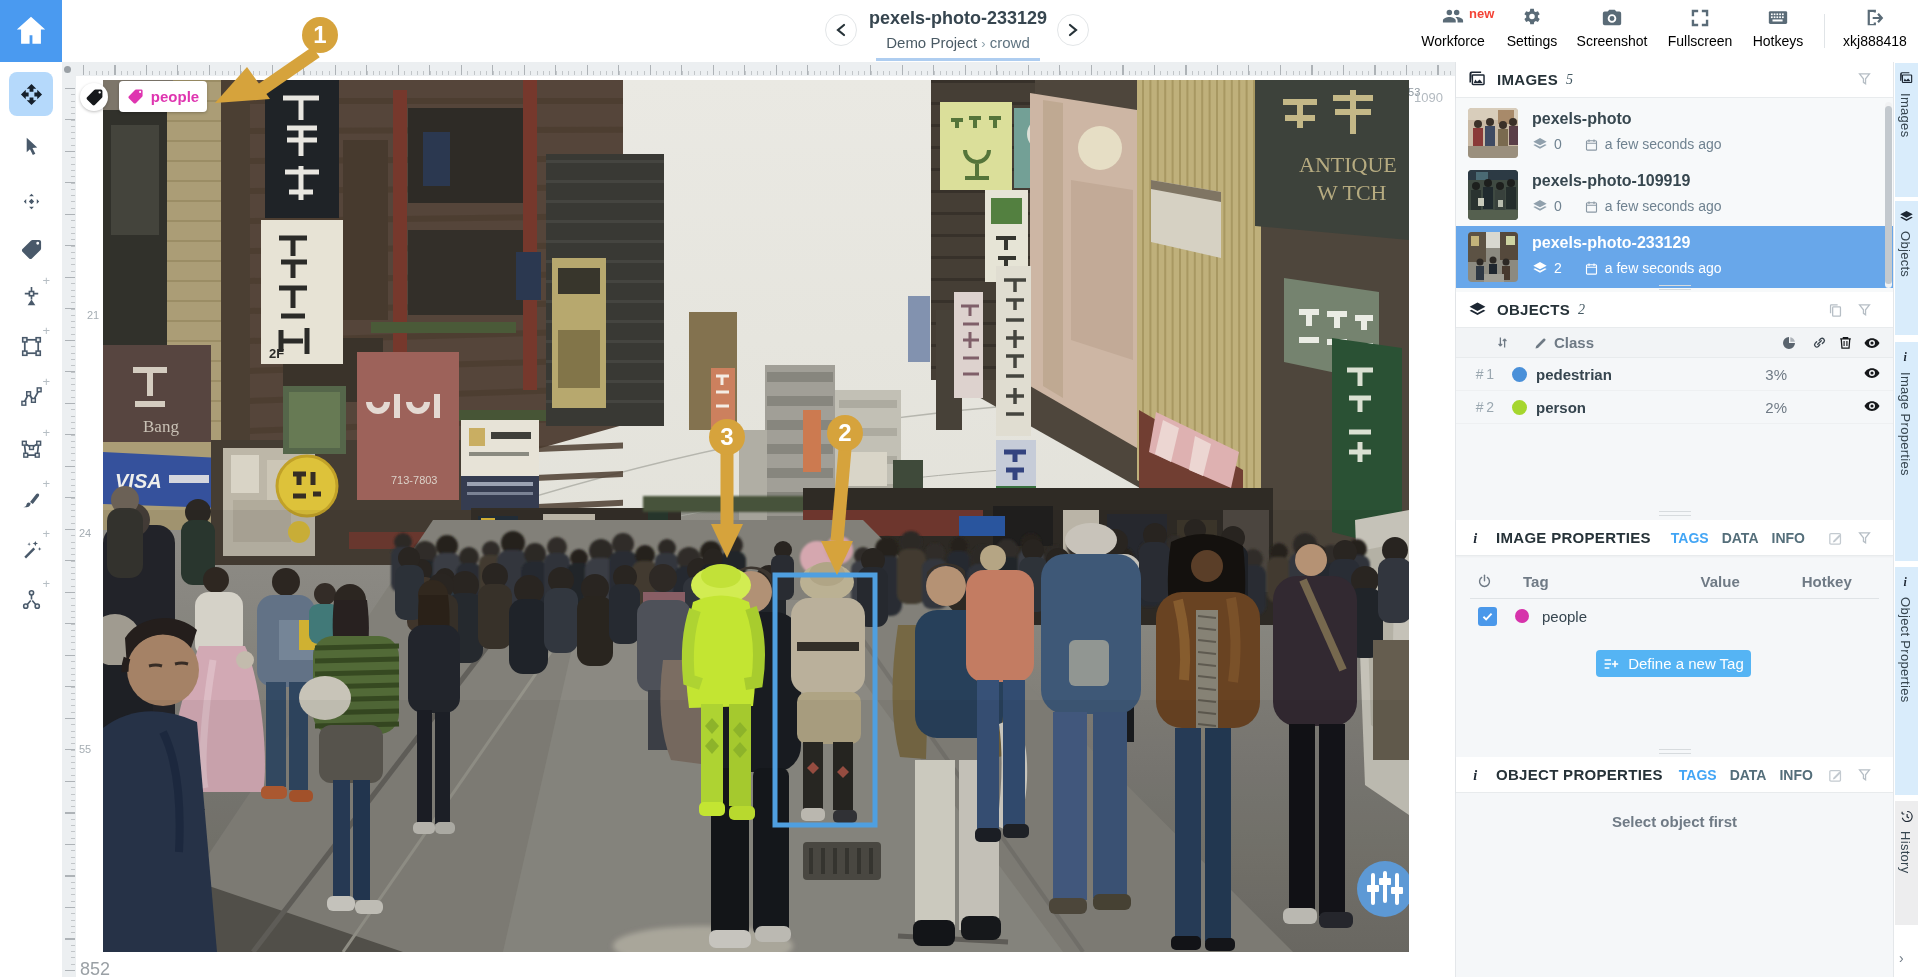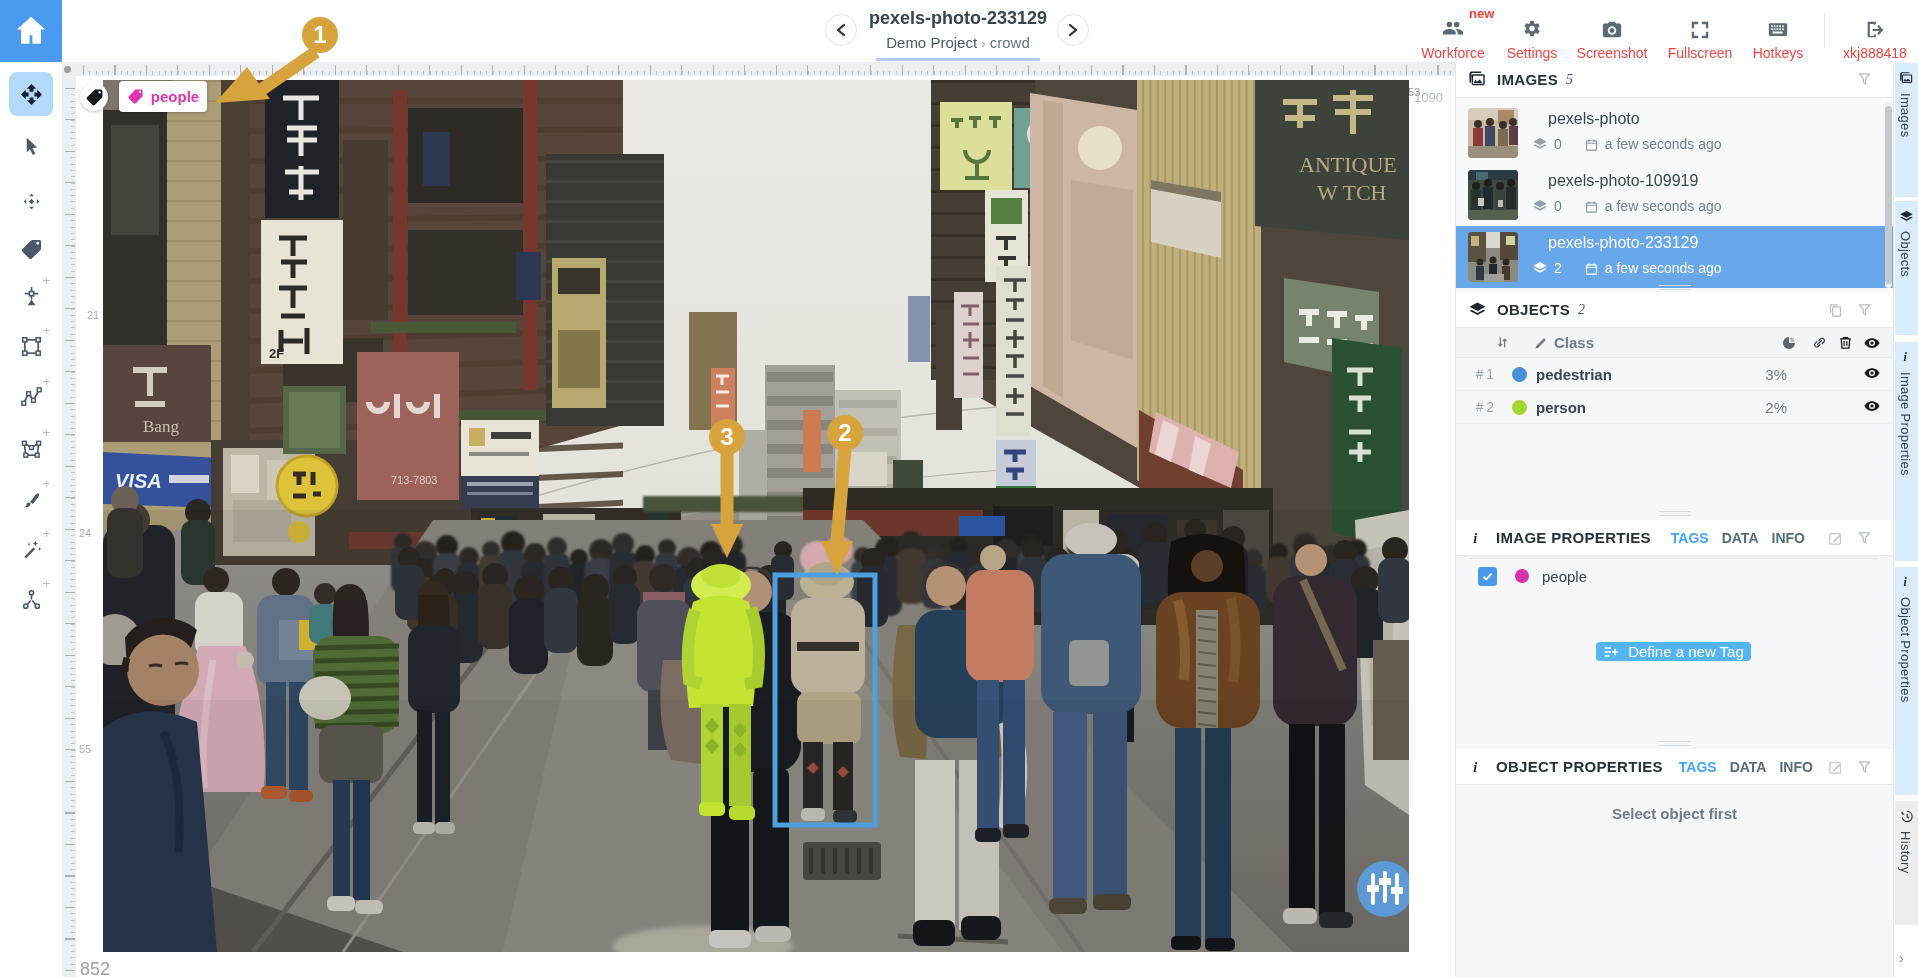--- a/index.html
+++ b/index.html
@@ -7,21 +7,21 @@
 .abs{position:absolute}
 
 #hdr{position:absolute;left:0;top:0;width:1918px;height:62px;background:#fff}
 #home{position:absolute;left:0;top:0;width:62px;height:62px;background:#4a9af0;display:flex;align-items:center;justify-content:center}
 .navc{position:absolute;top:14px;width:32px;height:32px;border-radius:50%;border:1px solid #e3e6e8;background:#fff;display:flex;align-items:center;justify-content:center;font-size:15px;color:#37474f;font-weight:bold}
 #ttl{position:absolute;left:858px;top:8px;width:200px;text-align:center}
 #ttl .t1{font-size:18px;font-weight:bold;color:#36454f;white-space:nowrap}
 #ttl .t2{font-size:15px;color:#4a5a64;margin-top:5px;white-space:nowrap}
 #ttl .t2 .sep{color:#90a4ae;font-size:13px} #ttl .t2 .crumb2{color:#5f7380}
 #uline{position:absolute;left:876px;top:58px;width:164px;height:3px;background:#aecdf0}
-.hicon{position:absolute;top:19px;text-align:center;color:#ef4444;font-size:14px}
+.hicon{position:absolute;top:7px;text-align:center;color:#000000;font-size:14px}
 .hicon svg{display:block;margin:0 auto 4px auto}
 .newb{position:absolute;color:#f44336;font-size:13px;font-weight:bold}
 #hdiv{position:absolute;left:1824px;top:14px;width:1px;height:34px;background:#e0e4e7}
 
 #tb{position:absolute;left:0;top:62px;width:62px;height:915px;background:#fff}
 .tool{position:absolute;left:9px;width:44px;height:44px;display:flex;align-items:center;justify-content:center}
 .tool.on{background:#b5d9fb;border-radius:8px}
 
 #rtop{position:absolute;left:62px;top:62px;width:1393px;height:14px;background:#eceff1}
 #rleft{position:absolute;left:62px;top:76px;width:14px;height:901px;background:#eceff1}
@@ -29,31 +29,31 @@
 
 #sb{position:absolute;left:1455px;top:62px;width:438px;height:915px;background:#f5f7f9;border-left:1px solid #e4e7ea;font-size:15px}
 .phead{position:relative;background:#fff;border-bottom:1px solid #e8ebed;height:36px;display:flex;align-items:center;padding:0 12px;box-shadow:0 1px 2px rgba(0,0,0,.04)}
 .phead .ptt{font-weight:bold;font-size:15px;color:#263238;margin-left:10px;letter-spacing:.3px}
 .phead .pcnt{font-style:italic;font-size:14px;color:#455a64;margin-left:8px;font-family:"Liberation Serif",serif}
 .tabs{margin-left:20px;display:flex;gap:13px;font-weight:bold;font-size:14px;color:#546e7a}
 .tabs .on{color:#42a5f5}
 .hr-ic{position:absolute;display:flex;gap:12px;right:20px;top:10px}
 .item{position:relative;height:62px}
 .item .thumb{position:absolute;left:12px;top:6px;width:50px;height:50px;border-radius:4px;overflow:hidden}
-.item .nm{position:absolute;left:92px;top:8px;font-weight:normal;font-size:16px;color:#37474f}
+.item .nm{position:absolute;left:76px;top:8px;font-weight:bold;font-size:16px;color:#37474f}
 .item .meta{position:absolute;left:76px;top:34px;font-size:14px;color:#6f8290;display:flex;align-items:center;gap:6px}
 .item.sel{background:#68a7ea}
 .item.sel .nm,.item.sel .meta{color:#fff}
 .drag{position:absolute;left:50%;margin-left:-16px;width:32px;height:5px;border-top:1px solid #d7dbde;border-bottom:1px solid #d7dbde}
 .obj-h{display:flex;align-items:center;height:30px;color:#6f7a85;font-weight:bold;font-size:15px;background:#f2f4f6;border-bottom:1px solid #e8ebed}
 .orow{display:flex;align-items:center;height:33px;border-bottom:1px solid #eef0f2;font-size:15px}
 .onum{color:#9aa7b0;width:38px;text-align:right;font-size:14px}
 .dot{width:15px;height:15px;border-radius:50%;display:inline-block}
 .tgh{display:flex;align-items:center;height:30px;color:#6f7a85;font-weight:bold;font-size:15px}
-#btnTag{position:absolute;left:140px;top:84px;width:155px;height:19px;background:#55b4f4;border-radius:4px;color:#fff;font-size:15px;display:flex;align-items:center;justify-content:center;gap:9px}
+#btnTag{position:absolute;left:140px;top:84px;width:155px;height:27px;background:#55b4f4;border-radius:4px;color:#fff;font-size:15px;display:flex;align-items:center;justify-content:center;gap:9px}
 
 #strip{position:absolute;left:1893px;top:62px;width:25px;height:915px;background:#fff;border-left:1px solid #e4e7ea}
 .vtab{position:absolute;left:1px;width:24px;background:#d9ecfb;color:#36454f;font-size:13px}
 .vtab .vtxt{position:absolute;left:3px;writing-mode:vertical-rl;white-space:nowrap;letter-spacing:.3px}
 .vtab svg{position:absolute;left:4px;top:8px}
 </style></head><body>
 
 <div id="hdr">
 <div id="home">
       <svg width="34" height="34" viewBox="0 0 24 24">
@@ -1035,20 +1035,29 @@
         <svg width="17" height="17" viewBox="0 0 24 24" style="">
           <rect x="4" y="5" width="15" height="15" rx="1.5" fill="none" stroke="#c3cad0" stroke-width="1.8"></rect>
           <path d="M9 15l8.5-8.5 2 2L11 17l-2.8.8z" fill="#c3cad0"></path>
         </svg>
         <svg width="17" height="17" viewBox="0 0 24 24" style="">
           <path d="M5 4h14l-5.5 7v7l-3-2v-5z" fill="none" stroke="#b6bec5" stroke-width="1.8"></path>
         </svg>
       </span>
     </div>
 <div style="position:relative;height:191px;background:#f5f7f9">
+<div class="tgh" style="padding-left:20px;margin-top:10px">
+        <svg width="17" height="17" viewBox="0 0 24 24" style="">
+          <path d="M12 3v8" stroke="#6f7a85" stroke-width="2" stroke-linecap="round" fill="none"></path>
+          <path d="M8 6.2a7 7 0 1 0 8 0" stroke="#6f7a85" stroke-width="2" fill="none" stroke-linecap="round"></path>
+        </svg>
+        <span style="margin-left:30px">Tag</span>
+        <span style="margin-left:152px">Value</span>
+        <span style="margin-left:62px">Hotkey</span>
+      </div>
 <div style="height:1px;background:#dfe3e6;margin:2px 14px 0 14px"></div>
 <div style="display:flex;align-items:center;height:34px;padding-left:22px">
 <span style="width:19px;height:19px;background:#4a98ea;border-radius:3px;display:flex;align-items:center;justify-content:center">
 <svg width="13" height="13" viewBox="0 0 24 24">
             <path d="M4.5 12.5l5 5 10-11" stroke="#fff" stroke-width="3.4" fill="none"></path>
           </svg>
         </span>
 <span class="dot" style="background:#d633ab;width:14px;height:14px;margin-left:18px"></span>
 <span style="margin-left:13px;color:#36454f">people</span>
       </div>

